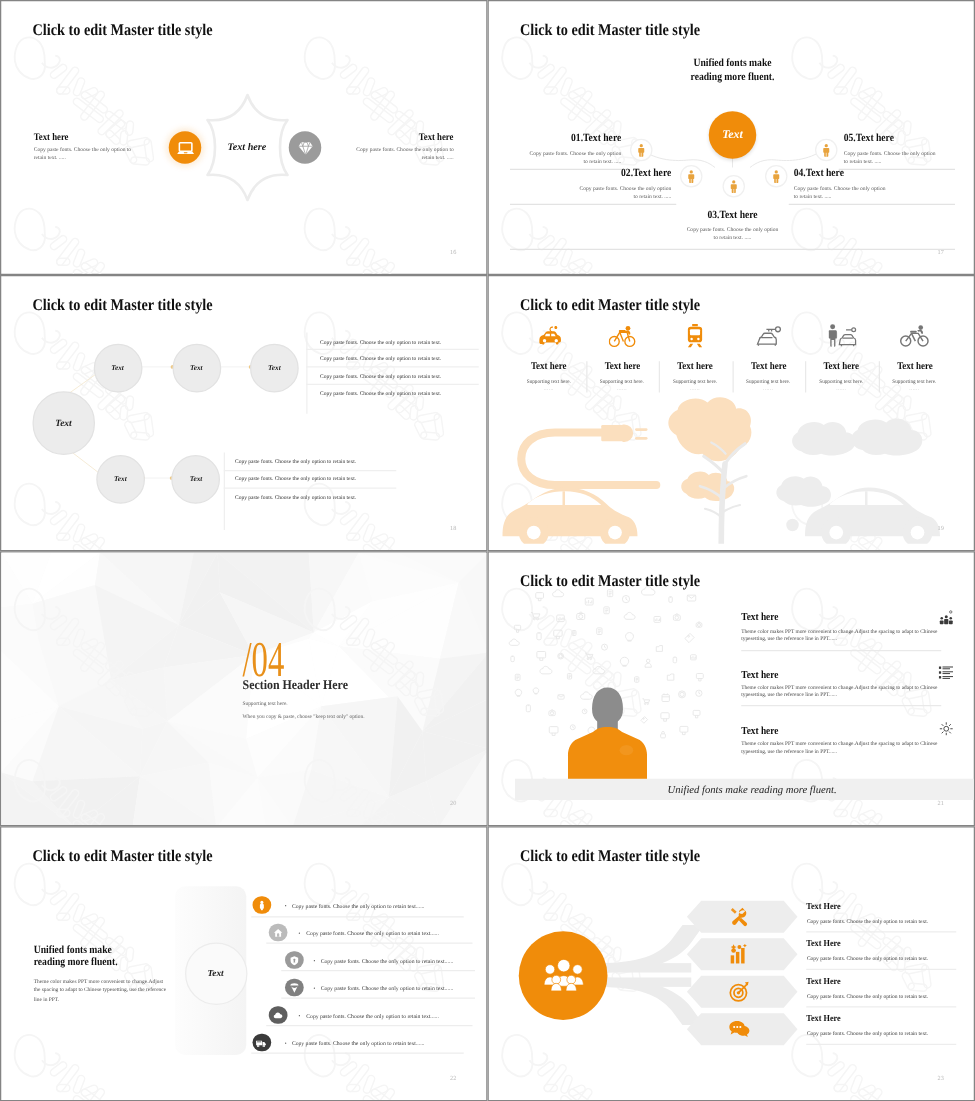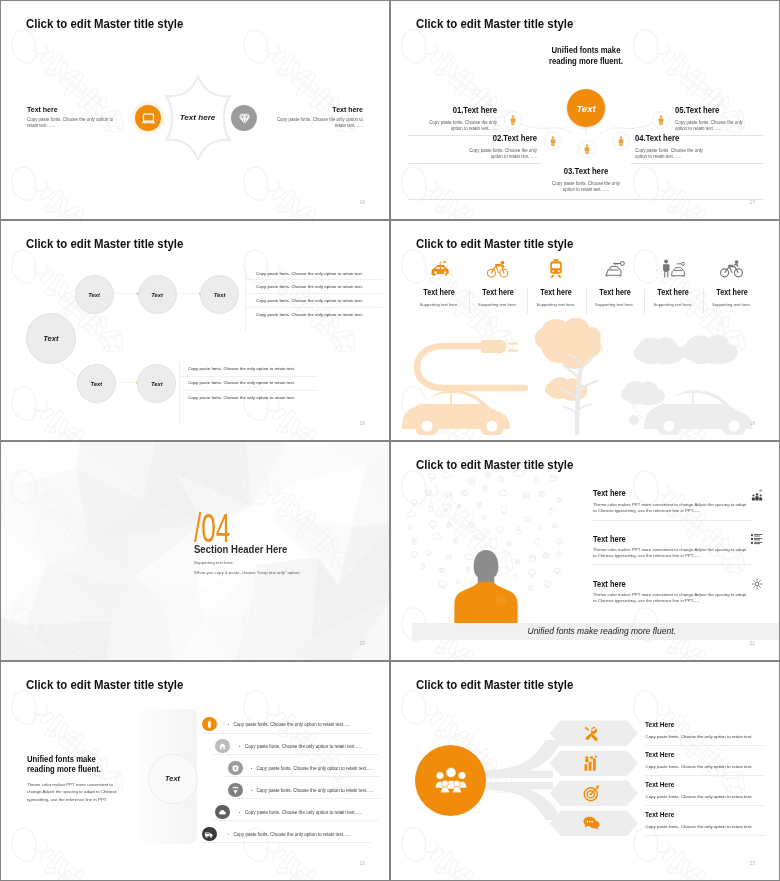--- a/index.html
+++ b/index.html
@@ -4,21 +4,21 @@
 <style>
   html,body{margin:0;padding:0;}
   body{width:780px;height:881px;background:#848484;font-family:"Liberation Sans",sans-serif;overflow:hidden;}
   .grid{position:absolute;left:0;top:0;width:780px;height:881px;display:grid;
         grid-template-columns:390px 390px;grid-template-rows:repeat(4,220.25px);}
   .slide{position:relative;background:#fff;overflow:hidden;border:1.5px solid #848484;box-sizing:border-box;}
   .title{position:absolute;left:25px;top:15.2px;font-size:13.1px;font-weight:bold;color:#111;white-space:nowrap;transform:scaleX(0.872);transform-origin:0 0;}
   .pageno{position:absolute;right:24px;bottom:14px;font-size:5px;color:#b8b8b8;}
   .wm{position:absolute;inset:0;pointer-events:none;z-index:1;overflow:hidden;}
   .wm svg{position:absolute;left:0;top:0;}
-  .content{position:absolute;inset:0;z-index:2;}
+  .content{position:absolute;inset:0;z-index:2;font-family:Liberation Serif, serif;}
 
   
   .s1-burst{position:absolute;left:156px;top:71px;}
   .s1-circ{position:absolute;border-radius:50%;display:flex;align-items:center;justify-content:center;}
   .s1-c1{left:134px;top:104px;width:26px;height:26px;background:#F08C0A;box-shadow:0 0 5px 2px rgba(240,140,10,.18);}
   .s1-c2{left:230px;top:104px;width:26px;height:26px;background:#9B9B9B;}
   .s1-center{position:absolute;left:168px;top:111.5px;width:57px;text-align:center;font-size:8.1px;font-weight:bold;font-style:italic;color:#1a1a1a;}
   .s1-txt{position:absolute;font-size:8.0px;font-weight:bold;color:#111;transform:scaleX(0.875);transform-origin:0 0;white-space:nowrap;}
   .s1-txt.r{transform-origin:100% 0;}
   .s1-body{position:absolute;font-size:4.45px;color:#5a5a5a;line-height:1.45;}

